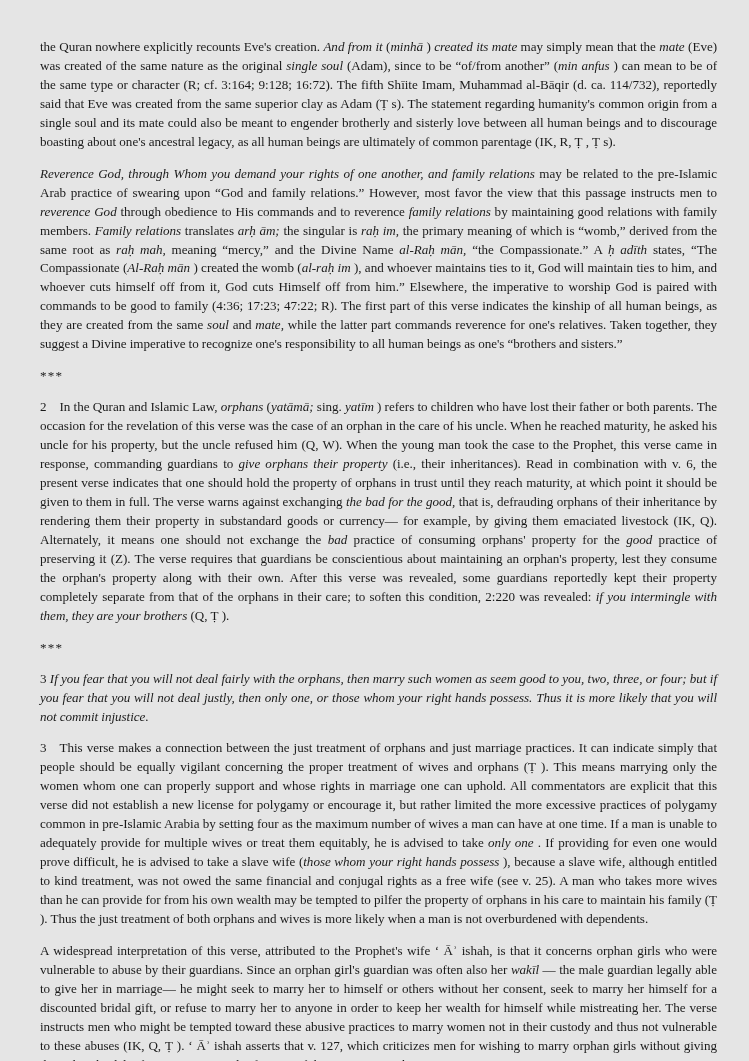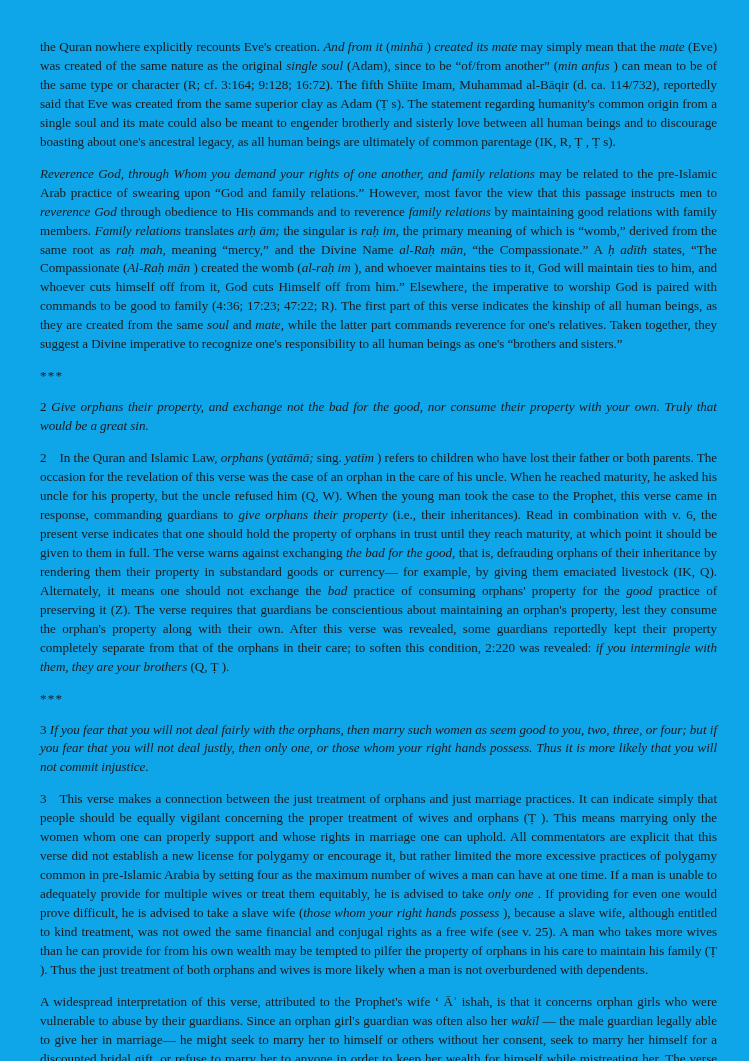--- a/index.html
+++ b/index.html
@@ -12,21 +12,21 @@
     width: 749px;
     height: 1061px;
     font-family: "Liberation Serif", "DejaVu Serif", serif;
     color: #1a1a1a;
     overflow: hidden;
   }
   #page {
     position: relative;
     width: 749px;
     height: 1061px;
-    background: #0ea5e9;
+    background: #e5e5e5;
     box-sizing: border-box;
     padding: 38px 34px 0 40px;
   }
   .col {
     width: 677px;
   }
   p.para {
     margin: 0 0 13px 0;
     font-size: 13.1px;
     line-height: 18.95px;
@@ -49,20 +49,19 @@
   .verse { margin-bottom: 14px; }
 </style>
 </head>
 <body>
 
 <div id="page">
   <div class="col" id="content">
       <p class="para"><span class="">the Quran nowhere explicitly recounts Eve's creation. </span><span class="it">And from it </span><span class="">(</span><span class="it">minhā</span><span class=""> ) </span><span class="it">created its mate</span><span class=""> may simply mean that the </span><span class="it">mate</span><span class=""> (Eve) was created of the same nature as the original </span><span class="it">single soul</span><span class=""> (Adam), since to be “of/from another” (</span><span class="it">min anfus</span><span class=""> ) can mean to be of the same type or character (R; cf. 3:164; 9:128; 16:72). The fifth Shīite Imam, Muhammad al-Bāqir (d. ca. 114/732), reportedly said that Eve was created from the same superior clay as Adam (Ṭ s). The statement regarding humanity's common origin from a single soul and its mate could also be meant to engender brotherly and sisterly love between all human beings and to discourage boasting about one's ancestral legacy, as all human beings are ultimately of common parentage (IK, R, Ṭ , Ṭ s).</span></p>
       <p class="para"><span class="it">Reverence God, through Whom you demand your rights of one another, and family relations</span><span class=""> may be related to the pre-Islamic Arab practice of swearing upon “God and family relations.” However, most favor the view that this passage instructs men to </span><span class="it">reverence God</span><span class=""> through obedience to His commands and to reverence </span><span class="it">family relations</span><span class=""> by maintaining good relations with family members. </span><span class="it">Family relations</span><span class=""> translates </span><span class="it">arḥ ām;</span><span class=""> the singular is </span><span class="it">raḥ im,</span><span class=""> the primary meaning of which is “womb,” derived from the same root as </span><span class="it">raḥ mah,</span><span class=""> meaning “mercy,” and the Divine Name </span><span class="it">al-Raḥ mān,</span><span class=""> “the Compassionate.” A </span><span class="it">ḥ adīth</span><span class=""> states, “The Compassionate (</span><span class="it">Al-Raḥ mān</span><span class=""> ) created the womb (</span><span class="it">al-raḥ im</span><span class=""> ), and whoever maintains ties to it, God will maintain ties to him, and whoever cuts himself off from it, God cuts Himself off from him.” Elsewhere, the imperative to worship God is paired with commands to be good to family (4:36; 17:23; 47:22; R). The first part of this verse indicates the kinship of all human beings, as they are created from the same </span><span class="it">soul</span><span class=""> and </span><span class="it">mate,</span><span class=""> while the latter part commands reverence for one's relatives. Taken together, they suggest a Divine imperative to recognize one's responsibility to all human beings as one's “brothers and sisters.”</span></p>
       <p class="sep">***</p>
-      <p class="para verse"><span class="">2 </span><span class="it">Give orphans their property, and exchange not the bad for the good, nor consume their property with your own. Truly that would be a great sin.</span></p>
       <p class="para"><span>2</span><span class="vnum-gap"></span><span class="">In the Quran and Islamic Law, </span><span class="it">orphans</span><span class=""> (</span><span class="it">yatāmā;</span><span class=""> sing. </span><span class="it">yatīm</span><span class=""> ) refers to children who have lost their father or both parents. The occasion for the revelation of this verse was the case of an orphan in the care of his uncle. When he reached maturity, he asked his uncle for his property, but the uncle refused him (Q, W). When the young man took the case to the Prophet, this verse came in response, commanding guardians to </span><span class="it">give orphans their property</span><span class=""> (i.e., their inheritances). Read in combination with v. 6, the present verse indicates that one should hold the property of orphans in trust until they reach maturity, at which point it should be given to them in full. The verse warns against exchanging </span><span class="it">the bad for the good,</span><span class=""> that is, defrauding orphans of their inheritance by rendering them their property in substandard goods or currency— for example, by giving them emaciated livestock (IK, Q). Alternately, it means one should not exchange the </span><span class="it">bad</span><span class=""> practice of consuming orphans' property for the </span><span class="it">good</span><span class=""> practice of preserving it (Z). The verse requires that guardians be conscientious about maintaining an orphan's property, lest they consume the orphan's property along with their own. After this verse was revealed, some guardians reportedly kept their property completely separate from that of the orphans in their care; to soften this condition, 2:220 was revealed: </span><span class="it">if you intermingle with them, they are your brothers</span><span class=""> (Q, Ṭ ).</span></p>
       <p class="sep">***</p>
       <p class="para verse"><span class="">3 </span><span class="it">If you fear that you will not deal fairly with the orphans, then marry such women as seem good to you, two, three, or four; but if you fear that you will not deal justly, then only one, or those whom your right hands possess. Thus it is more likely that you will not commit injustice.</span></p>
       <p class="para"><span>3</span><span class="vnum-gap"></span><span class="">This verse makes a connection between the just treatment of orphans and just marriage practices. It can indicate simply that people should be equally vigilant concerning the proper treatment of wives and orphans (Ṭ ). This means marrying only the women whom one can properly support and whose rights in marriage one can uphold. All commentators are explicit that this verse did not establish a new license for polygamy or encourage it, but rather limited the more excessive practices of polygamy common in pre-Islamic Arabia by setting four as the maximum number of wives a man can have at one time. If a man is unable to adequately provide for multiple wives or treat them equitably, he is advised to take </span><span class="it">only one</span><span class=""> . If providing for even one would prove difficult, he is advised to take a slave wife (</span><span class="it">those whom your right hands possess</span><span class=""> ), because a slave wife, although entitled to kind treatment, was not owed the same financial and conjugal rights as a free wife (see v. 25). A man who takes more wives than he can provide for from his own wealth may be tempted to pilfer the property of orphans in his care to maintain his family (Ṭ ). Thus the just treatment of both orphans and wives is more likely when a man is not overburdened with dependents.</span></p>
       <p class="para"><span class="">A widespread interpretation of this verse, attributed to the Prophet's wife ʻ Āʾ ishah, is that it concerns orphan girls who were vulnerable to abuse by their guardians. Since an orphan girl's guardian was often also her </span><span class="it">wakīl</span><span class=""> — the male guardian legally able to give her in marriage— he might seek to marry her to himself or others without her consent, seek to marry her himself for a discounted bridal gift, or refuse to marry her to anyone in order to keep her wealth for himself while mistreating her. The verse instructs men who might be tempted toward these abusive practices to marry women not in their custody and thus not vulnerable to these abuses (IK, Q, Ṭ ). ʻ Āʾ ishah asserts that v. 127, which criticizes men for wishing to marry orphan girls without giving them their bridal gifts, was a Divine clarification of the injunction in the</span></p>
     </div>
 </div>
 
 </body></html>

